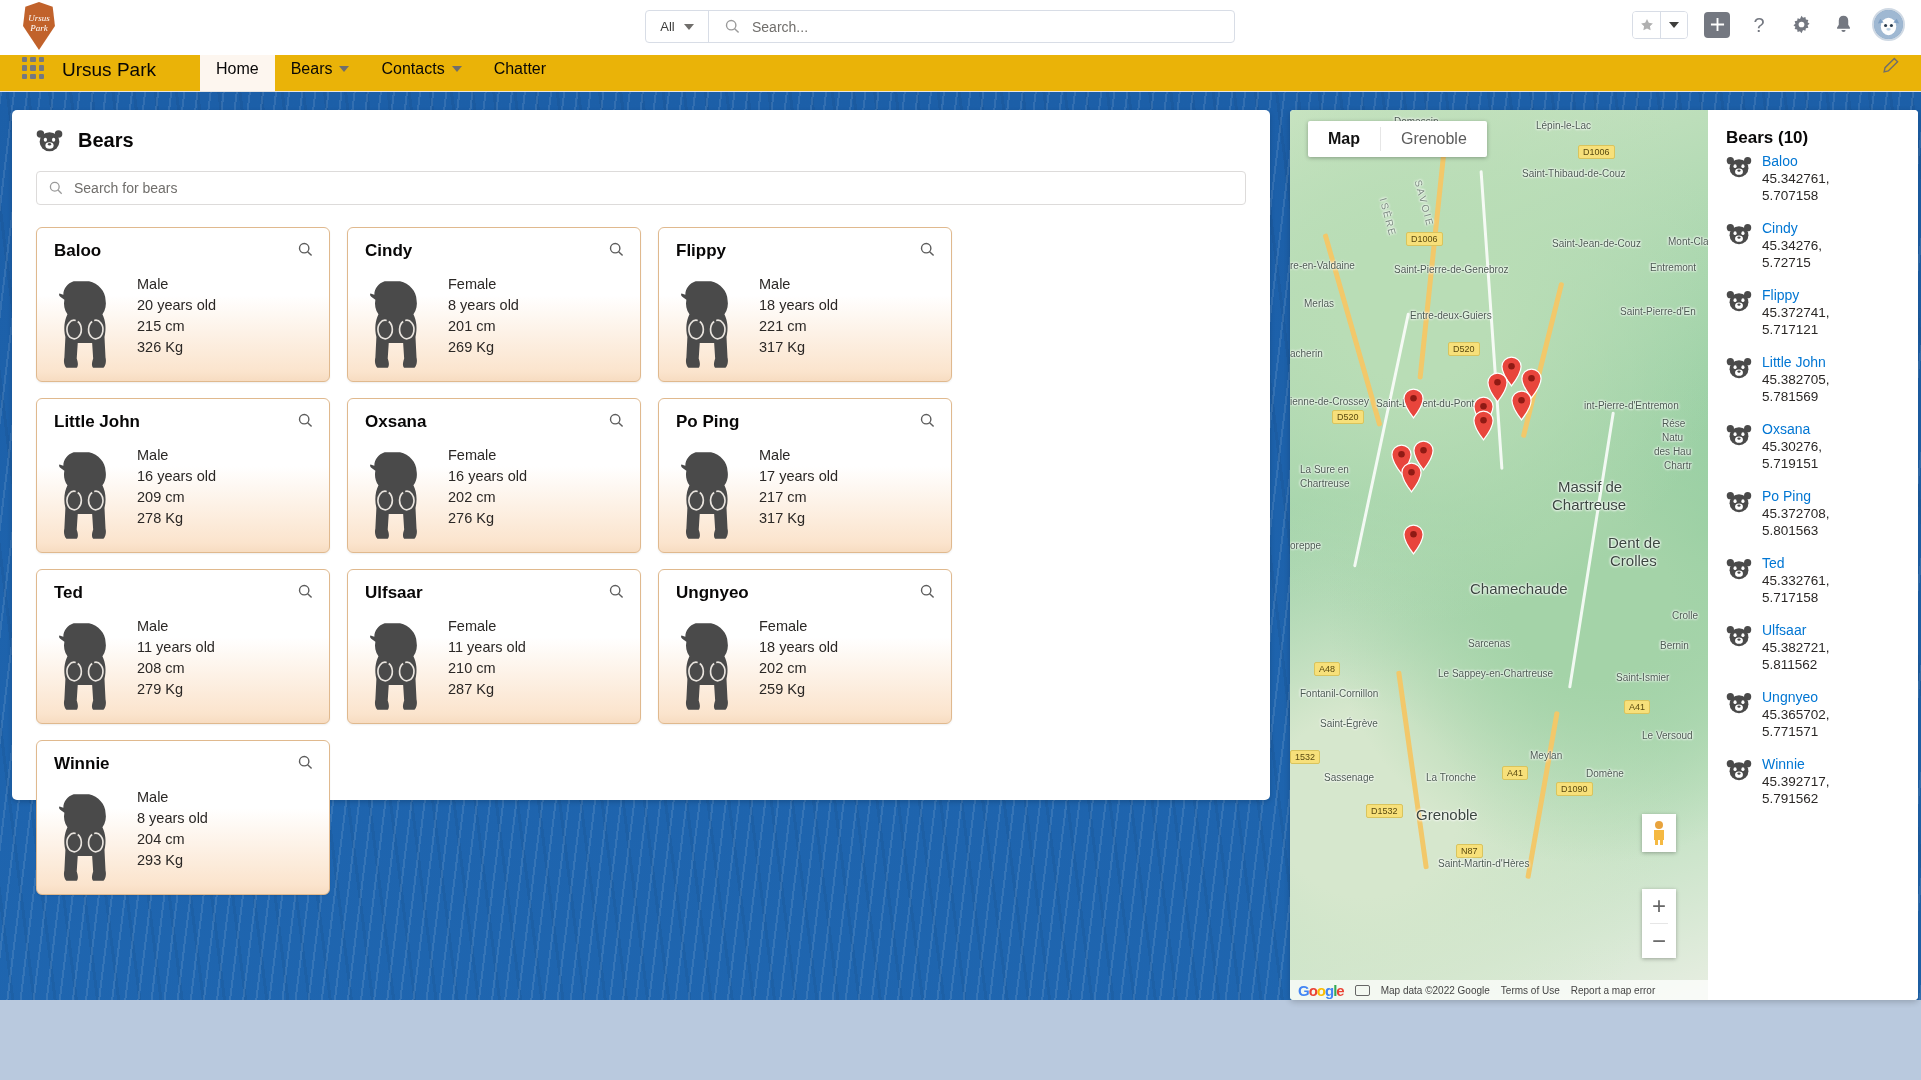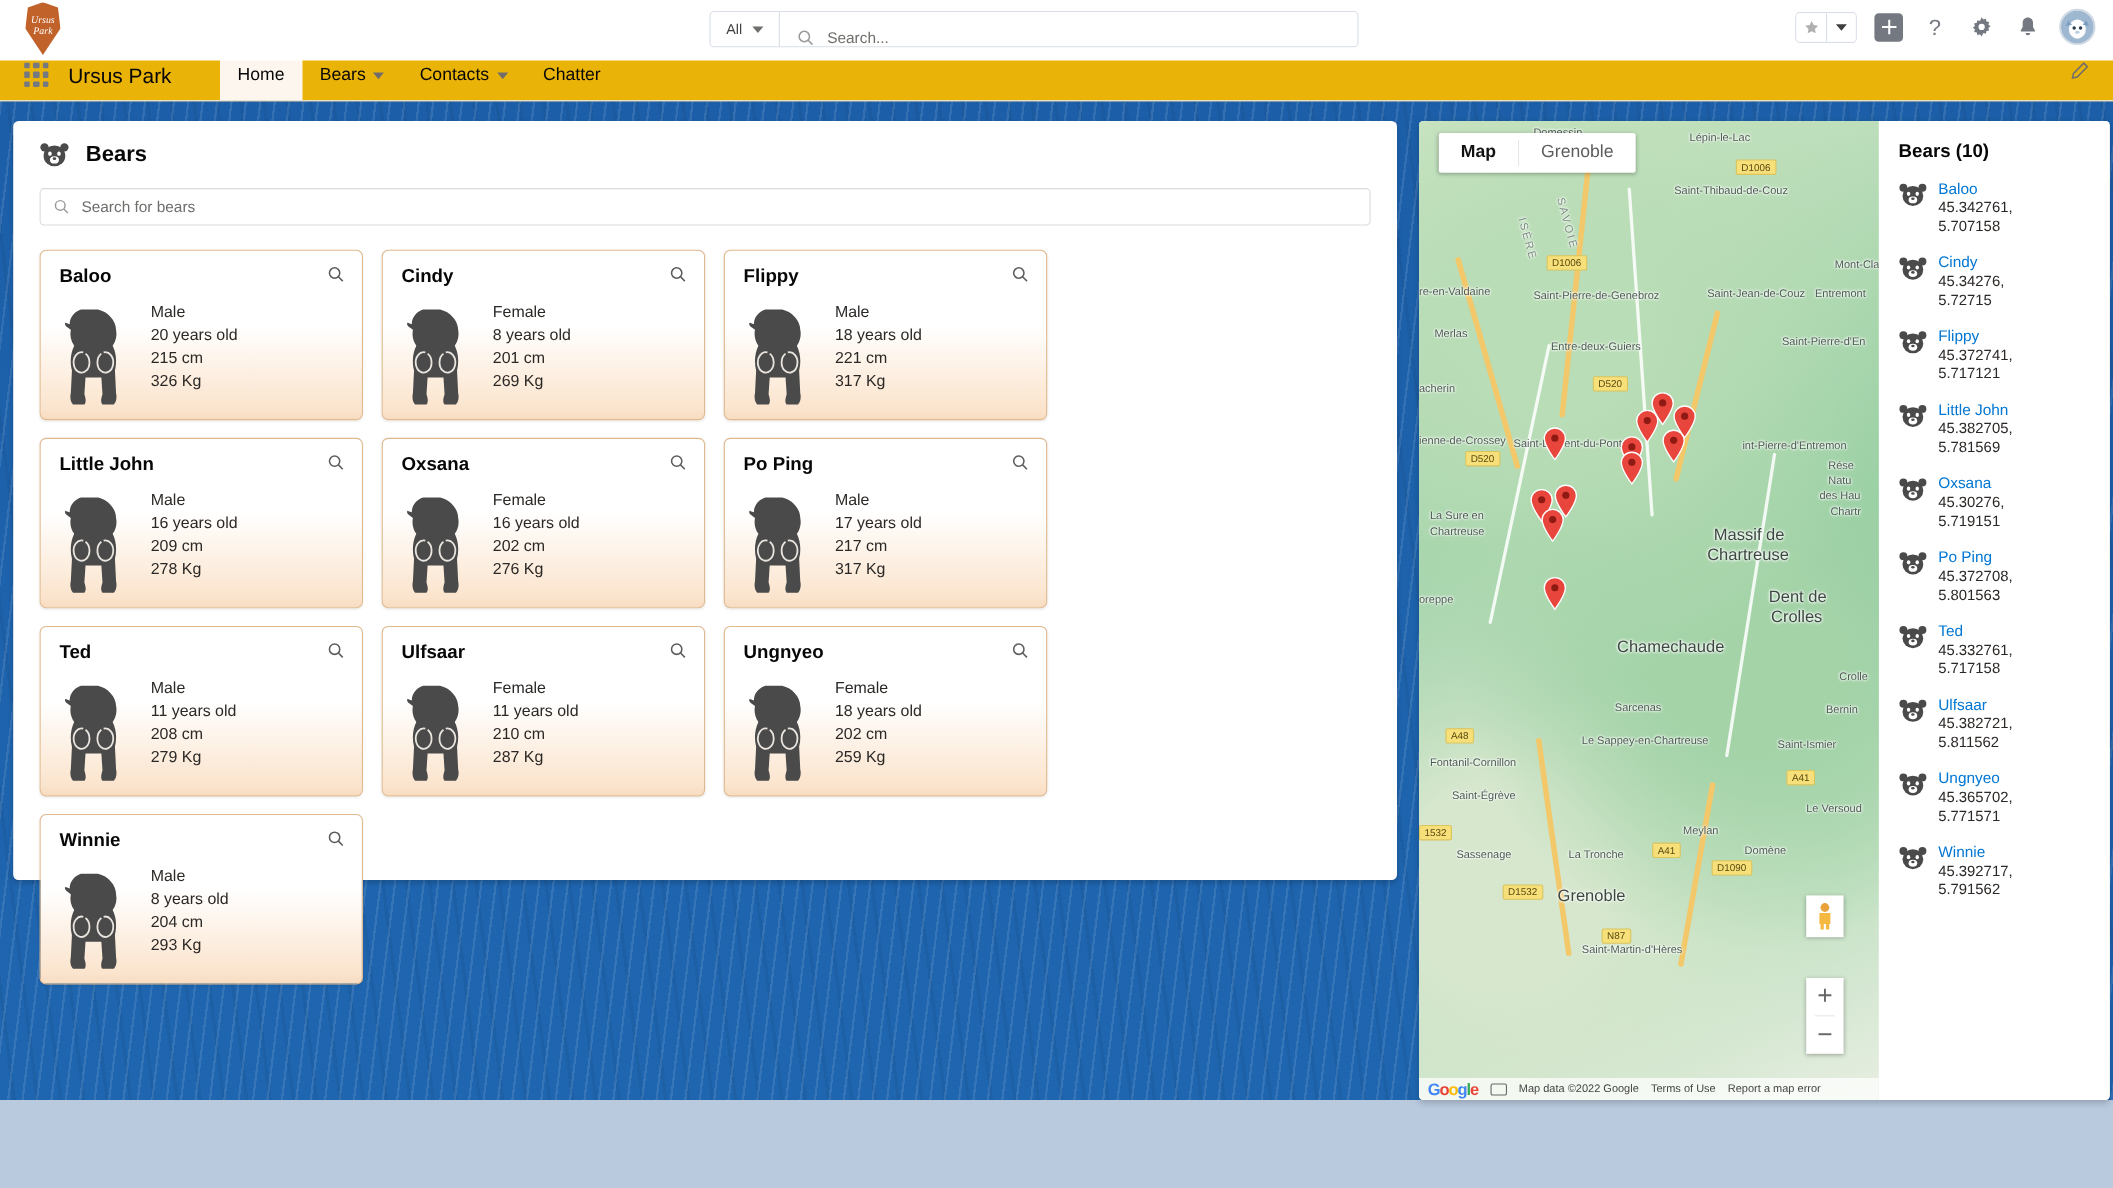--- a/index.html
+++ b/index.html
@@ -50,21 +50,21 @@
     gap: 9px;
     font-size: 13px; color: #3e3e3c;
   }
   .caret-down {
     width: 0; height: 0;
     border-left: 5px solid transparent;
     border-right: 5px solid transparent;
     border-top: 6px solid #706e6b;
   }
   .gh-search-field {
-    flex: 1; display: flex; align-items: flex-end; gap: 12px;
+    flex: 1; display: flex; align-items: center; gap: 12px;
     padding-left: 16px;
   }
   .gh-search-field .ph {
     font-size: 14px; color: #706e6b;
   }
   .gh-icons {
     position: absolute; right: 16px; top: 8px;
     display: flex; align-items: center; gap: 16px;
   }
   .fav-group {
@@ -323,21 +323,21 @@
 
   
   .bears-list {
     width: 210px; height: 890px;
     background: #fff;
     padding: 18px 0 0 18px;
     overflow: hidden;
   }
   .bl-title {
     font-size: 17px; font-weight: bold; color: #080707;
-    margin-bottom: 14px;
+    margin-bottom: 4px;
   }
   .bl-item {
     display: flex; gap: 10px; align-items: flex-start;
     margin-bottom: 15px;
   }
   .bl-ico { width: 26px; height: 22px; flex: none; margin-top: 4px; }
   .bl-text { display: flex; flex-direction: column; }
   .bl-name { font-size: 14px; color: #0176d3; line-height: 18px; }
   .bl-coord { font-size: 13.5px; color: #2b2826; line-height: 17px; }
 </style>
@@ -730,21 +730,21 @@
 
     <div id="map-labels">
         <div class="map-label " style="left: 104px; top: 6px;">Domessin</div>
         <div class="map-label " style="left: 246px; top: 10px;">Lépin-le-Lac</div>
         <div class="map-label " style="left: 232px; top: 58px;">Saint-Thibaud-de-Couz</div>
         <div class="map-label road" style="left: 288px; top: 35px;">D1006</div>
         <div class="map-label vert" style="left: 110px; top: 88px;">SAVOIE</div>
         <div class="map-label vert" style="left: 78px; top: 102px;">ISÈRE</div>
         <div class="map-label road" style="left: 116px; top: 122px;">D1006</div>
         <div class="map-label " style="left: 104px; top: 154px;">Saint-Pierre-de-Genebroz</div>
-        <div class="map-label " style="left: 262px; top: 128px; margin-top: 24px;">Saint-Jean-de-Couz</div>
+        <div class="map-label " style="left: 262px; top: 128px;">Saint-Jean-de-Couz</div>
         <div class="map-label " style="left: 378px; top: 126px;">Mont-Cla</div>
         <div class="map-label " style="left: 0px; top: 150px;">re-en-Valdaine</div>
         <div class="map-label " style="left: 360px; top: 152px;">Entremont</div>
         <div class="map-label " style="left: 14px; top: 188px;">Merlas</div>
         <div class="map-label " style="left: 120px; top: 200px;">Entre-deux-Guiers</div>
         <div class="map-label " style="left: 330px; top: 196px;">Saint-Pierre-d'En</div>
         <div class="map-label " style="left: 0px; top: 238px;">acherin</div>
         <div class="map-label road" style="left: 158px; top: 232px;">D520</div>
         <div class="map-label " style="left: 86px; top: 288px;">Saint-Laurent-du-Pont</div>
         <div class="map-label " style="left: 294px; top: 290px;">int-Pierre-d'Entremon</div>

